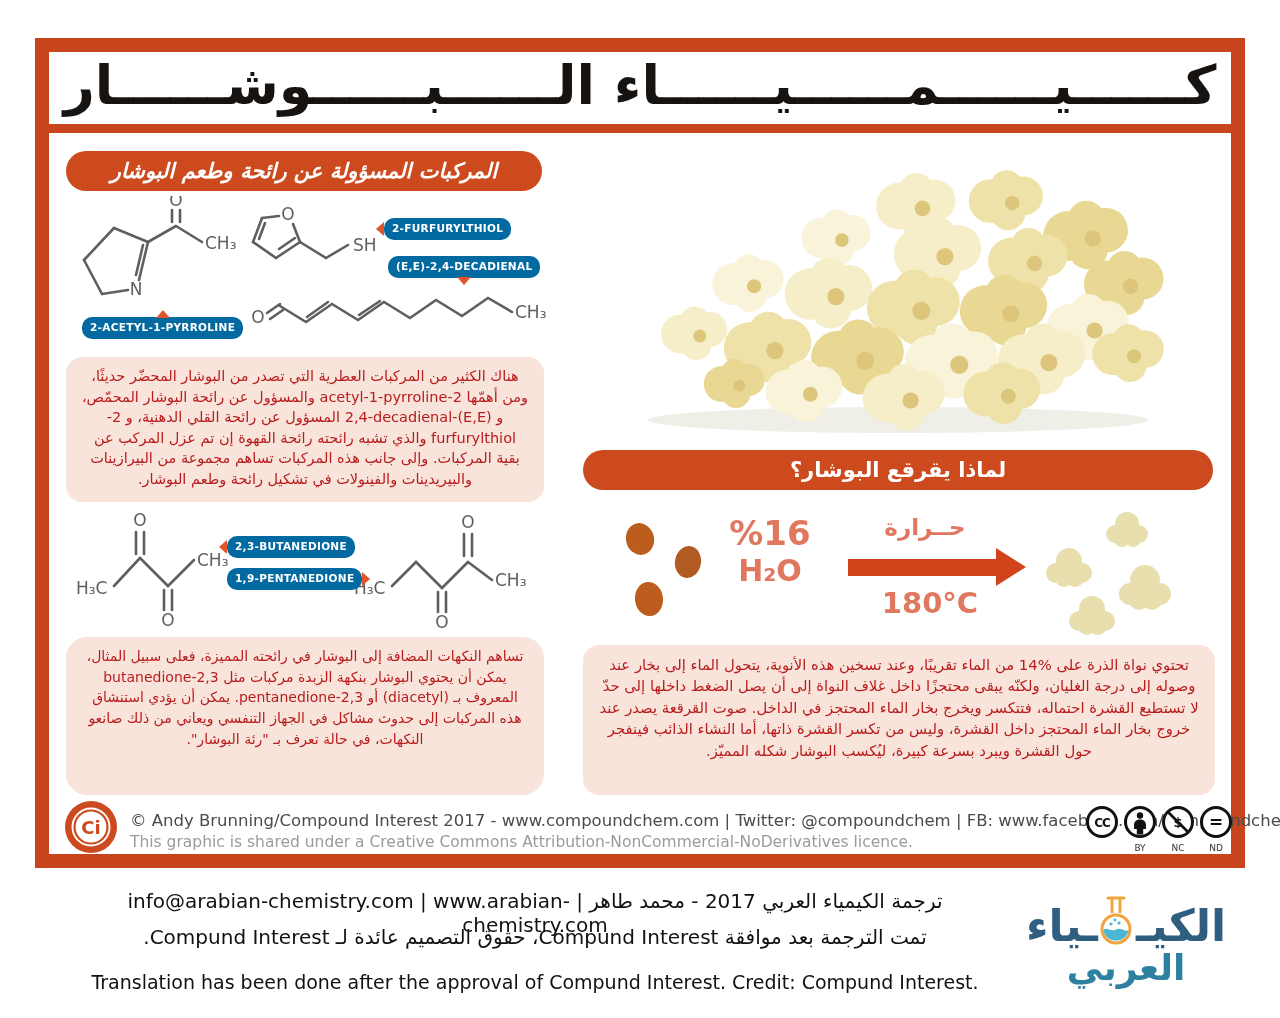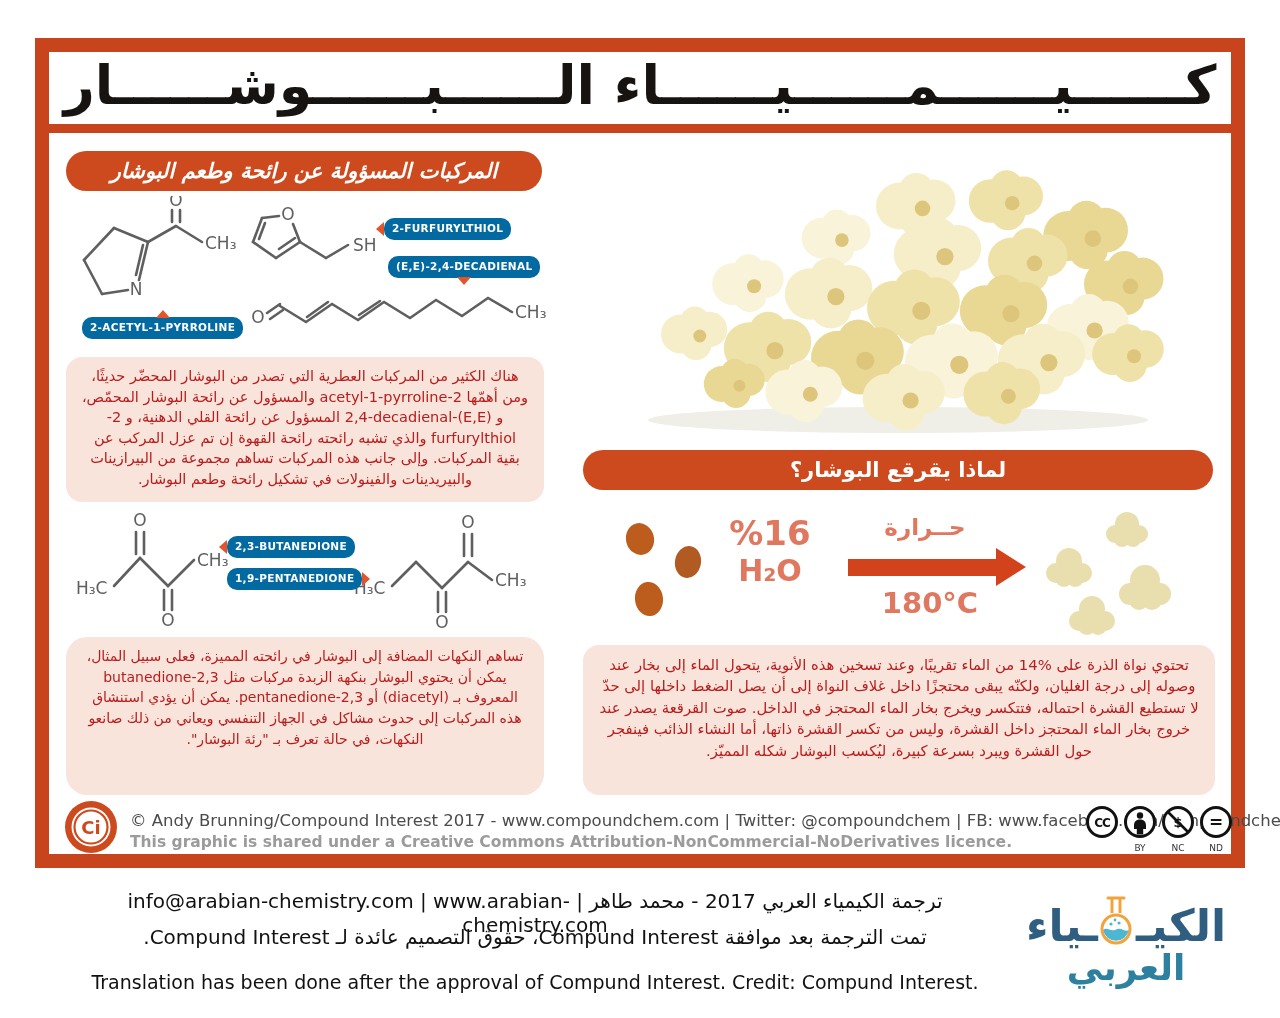--- a/index.html
+++ b/index.html
@@ -62,21 +62,21 @@
   .water-pct  { left:718px; top:513px; width:104px; text-align:center; font-size:34px; direction:ltr; }
   .water-h2o  { left:718px; top:553px; width:104px; text-align:center; font-size:30px; }
   .heat-lbl   { left:845px; top:514px; width:160px; text-align:center; font-size:23px; direction:rtl; }
   .temp-lbl   { left:858px; top:586px; width:144px; text-align:center; font-size:29px; }
   .arrow-shaft{ left:848px; top:559px; width:148px; height:17px; background:#d2431c; }
   .arrow-head { left:996px; top:548px; width:0; height:0;
     border-top:19px solid transparent; border-bottom:19px solid transparent; border-left:30px solid #d2431c; }
 
   
   .credit-line  { left:130px; top:811px; width:940px; font-size:16.5px; color:#4b4b4b; white-space:nowrap; }
-  .licence-line { left:130px; top:833px; width:940px; font-size:15.5px; color:#9b9b9b; white-space:nowrap;font-weight:bold; }
+  .licence-line { left:130px; top:833px; width:940px; font-size:15.5px; color:#9b9b9b; white-space:nowrap; }
   .cc-row { left:1084px; top:805px; display:flex; gap:2px; }
 
   
   .tr-line { left:90px; width:890px; text-align:center; color:#111; }
   .tr-1 { top:889px; font-size:20px; direction:rtl; }
   .tr-2 { top:925px; font-size:20px; direction:rtl; }
   .tr-3 { top:960px; font-size:19px;margin-top:11px; }
 
   
   .ac-logo { left:1002px; top:884px; width:248px; height:125px; }

